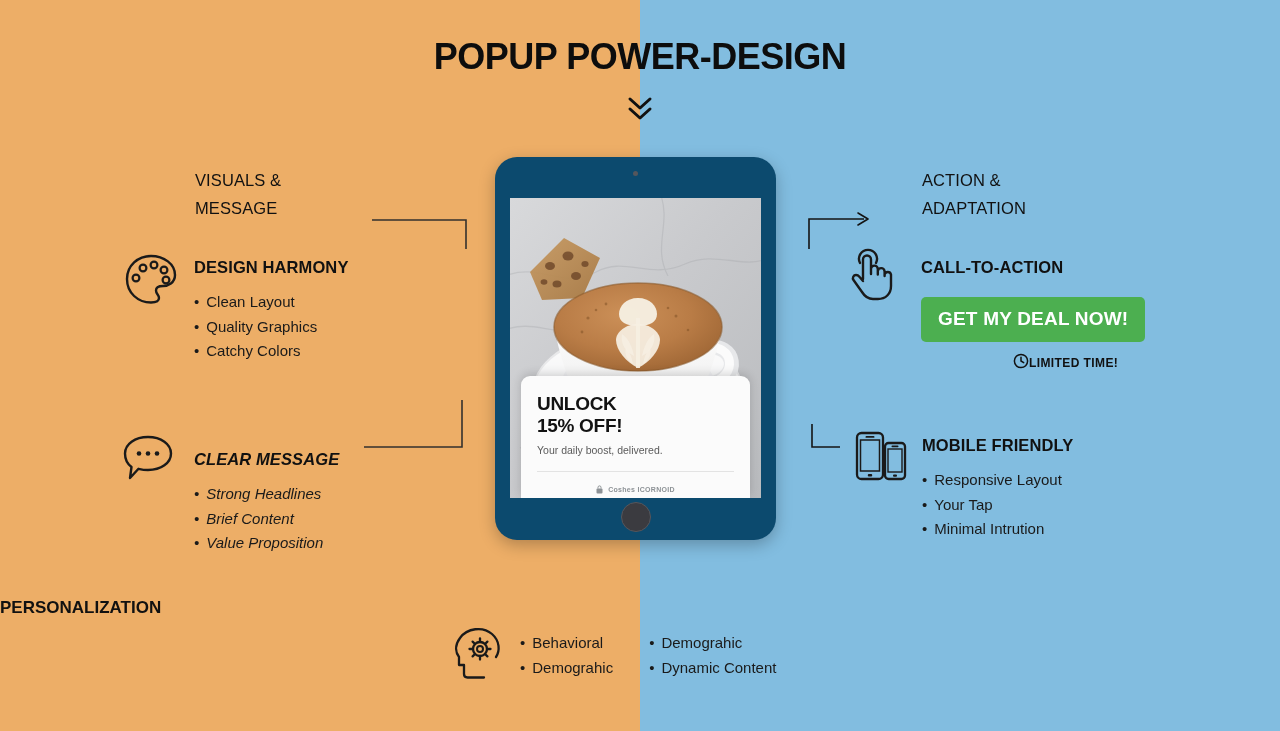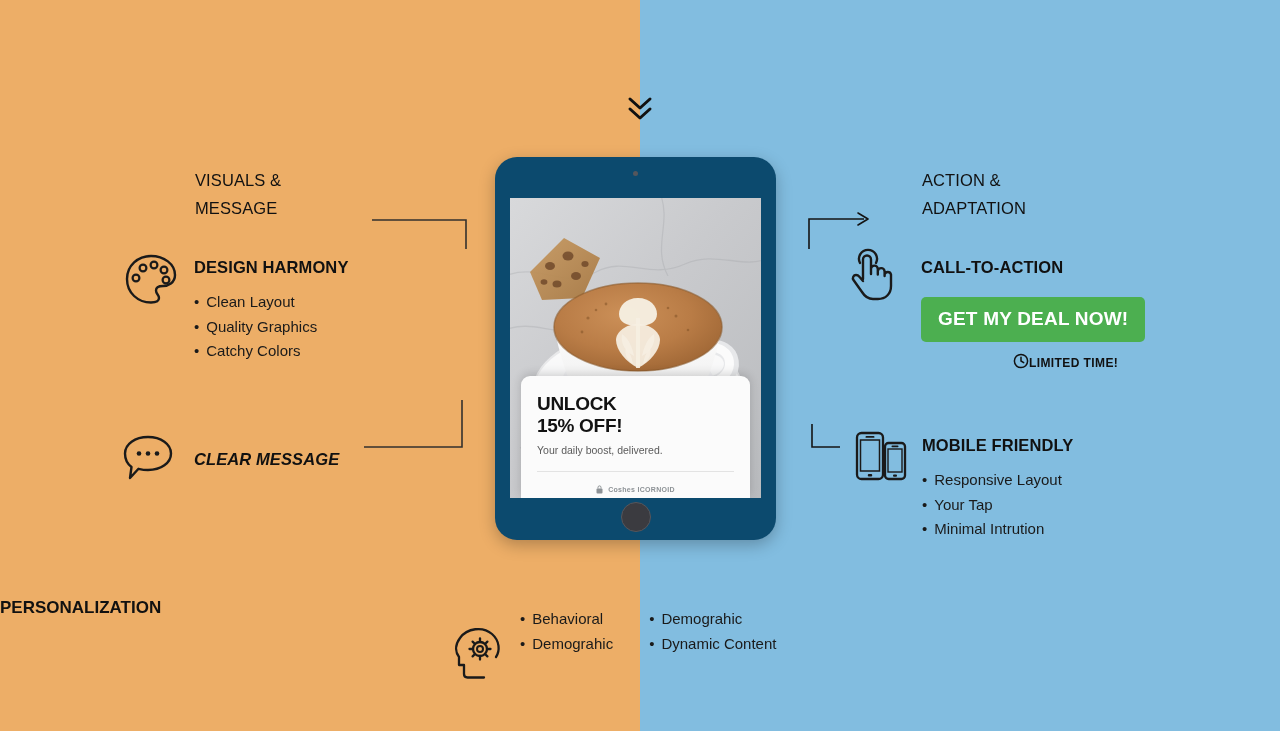--- a/index.html
+++ b/index.html
@@ -99,21 +99,21 @@
     letter-spacing: 0.4px; color: #111;
   }
 
   
   #personalization-title {
     position: absolute; left: 0; top: 598px; width: 1280px;
     text-align: left; font-size: 17px; font-weight: bold;
     color: #111; z-index: 5;
   }
   #pers-cols {
-    position: absolute; left: 520px; top: 606px;
+    position: absolute; left: 520px; top: 630px;
     display: flex; gap: 36px; z-index: 5;
   }
   #pers-cols .bullets { margin-top: 0; }
   #pers-cols .bullets li { line-height: 25px; }
 
   
   #tablet {
     position: absolute; left: 495px; top: 157px;
     width: 281px; height: 383px;
     background: #0c4a6e;
@@ -171,20 +171,21 @@
   }
 </style>
 </head>
 <body>
 
 <div id="stage">
 
   <div class="half-left"></div>
   <div class="half-right"></div>
 
+  <div id="title">POPUP POWER-DESIGN</div>
 
   <div id="chevron">
     <svg width="36" height="26" viewBox="0 0 36 26">
       <path d="M8 3 L18 12 L28 3" fill="none" stroke="#111" stroke-width="3" stroke-linecap="round" stroke-linejoin="round"></path>
       <path d="M8 13 L18 22 L28 13" fill="none" stroke="#111" stroke-width="3" stroke-linecap="round" stroke-linejoin="round"></path>
     </svg>
   </div>
 
   <svg id="connectors">
 
@@ -227,20 +228,25 @@
     <svg width="56" height="52" viewBox="0 0 56 52">
       <path d="M28 6 C41 6 51 13 51 22.5 C51 32 41 39 28 39 C24.5 39 21.5 38.5 18.5 37.8 L10 47 L11.5 36 C7 32.6 5 27.8 5 22.5 C5 13 15 6 28 6 Z" fill="none" stroke="#1a1a1a" stroke-width="2.4" stroke-linejoin="round"></path>
       <circle cx="19" cy="22.5" r="2.3" fill="#1a1a1a"></circle>
       <circle cx="28" cy="22.5" r="2.3" fill="#1a1a1a"></circle>
       <circle cx="37" cy="22.5" r="2.3" fill="#1a1a1a"></circle>
     </svg>
   </div>
 
   <div class="block" id="blk-clear">
     <div class="block-title">CLEAR MESSAGE</div>
+    <ul class="bullets">
+      <li>Strong Headlines</li>
+      <li>Brief Content</li>
+      <li>Value Proposition</li>
+    </ul>
   </div>
 
   <div id="head-right" class="sec-head">
     <div>ACTION &amp;</div>
     <div>ADAPTATION</div>
   </div>
 
   <div class="icon" id="ico-hand">
     <svg width="54" height="58" viewBox="0 0 54 58">
       <path d="M14 18 A9 9 0 1 1 30 18" fill="none" stroke="#1a1a1a" stroke-width="2.4" stroke-linecap="round"></path>

